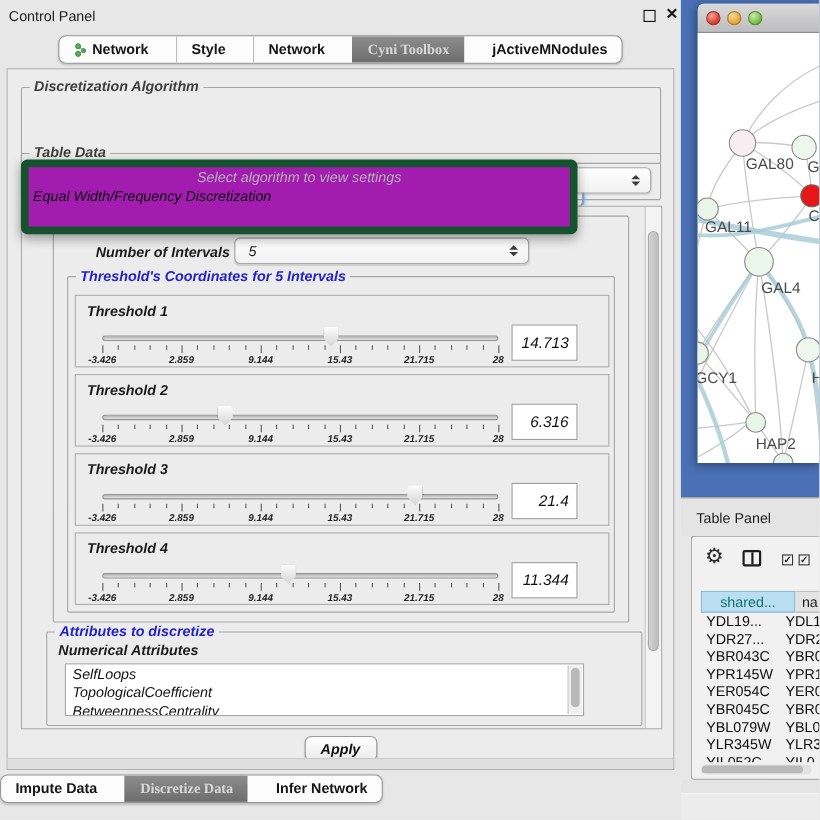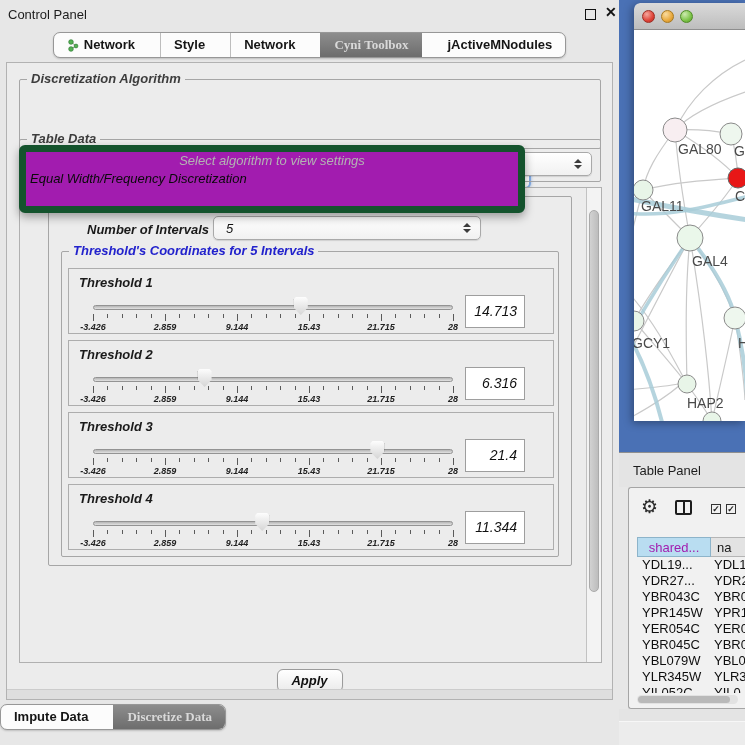--- a/index.html
+++ b/index.html
@@ -121,21 +121,21 @@
   #gear-icon{position:absolute;left:12px;top:9px;font-size:19px;color:#2a2a2a;line-height:19px;}
   #col-icon{position:absolute;left:46px;top:12px;width:17px;height:15px;border:2px solid #1d1d1d;border-radius:2px;box-sizing:border-box;}
   #col-icon i{position:absolute;left:50%;top:0;width:2px;height:100%;background:#1d1d1d;transform:translateX(-50%);}
   .cbx{position:absolute;top:16px;width:10px;height:10px;border:1.5px solid #333;box-sizing:border-box;
        font-size:9px;line-height:8px;text-align:center;color:#222;font-weight:bold;}
   #cbx1{left:82px;} #cbx2{left:97px;}
 
   #tbl{position:absolute;left:8px;top:49px;width:160px;height:156px;overflow:hidden;}
   .tbl-header{display:flex;height:20px;}
   .hcell{box-sizing:border-box;font-size:13px;line-height:19px;border:1px solid #b5b5b5;}
-  .hcell.c1{width:74px;background:#b9ddf1;border-color:#8db4ca;text-align:center;color:#a21caf;}
+  .hcell.c1{width:86px;background:#b9ddf1;border-color:#8db4ca;text-align:center;color:#0f766e;}
   .hcell.c2{width:70px;background:#e3e3e3;border-left:none;padding-left:6px;color:#1a1a1a;}
   .tbl-row{display:flex;height:16px;font-size:13px;color:#0e0e0e;}
   .tbl-row .c1{width:71px;padding-left:5px;box-sizing:border-box;white-space:nowrap;}
   .tbl-row .c2{width:70px;padding-left:6px;box-sizing:border-box;white-space:nowrap;}
   #hscroll{position:absolute;left:8px;top:207px;width:101px;height:9px;background:#e2e2e2;border-radius:5px;}
   #hscroll .thumb{position:absolute;left:1px;top:1px;width:92px;height:7px;background:#b9b9b9;border-radius:4px;}
 
   #below-table{left:619px;top:709px;width:126px;height:36px;background:#e4e4e4;}
   #below-table-light{left:619px;top:721px;width:126px;height:24px;background:#ececec;border-top:1px solid #f7f7f7;}
 </style>
@@ -378,37 +378,52 @@
                   <span style="left:60%">15.43</span>
                   <span style="left:80%">21.715</span>
                   <span style="left:100%">28</span>
                 </div>
                 <div class="valbox">11.344</div>
               </div>
             </div>
         </div>
       </div>
 
+      <div class="group" style="left:22px;top:386px;width:542px;height:86px;">
+        <span class="group-title blue">Attributes to discretize</span>
+        <div class="abs" style="left:10px;top:8px;font-size:13px;font-weight:bold;color:#1a1a1a;">Numerical Attributes</div>
+        <div id="attr-list">
+          <div class="item">SelfLoops</div>
+            <div class="item">TopologicalCoefficient</div>
+            <div class="item">BetweennessCentrality</div>
+            <div id="attr-scroll">
+              <div class="thumb"></div>
+            </div>
+        </div>
+      </div>
 
       <div id="vscroll">
         <div class="thumb"></div>
       </div>
     </div>
 
     <div id="apply-btn" class="abs">Apply</div>
     <div id="main-bottom-strip" class="abs"></div>
   </div>
 
   <div id="bottom-tabs" class="abs">
     <div class="tabbar" id="bottom-tabs-bar">
         <div class="seg">
           <span>Impute Data</span>
         </div>
         <div class="seg sel">
           <span>Discretize Data</span>
+        </div>
+        <div class="seg">
+          <span>Infer Network</span>
         </div>
       </div>
   </div>
 </div>
 
 <div id="desktop" class="abs"></div>
 
 <div id="net-window" class="abs">
   <div id="mac-titlebar">
     <div class="light" id="light-red"></div>

